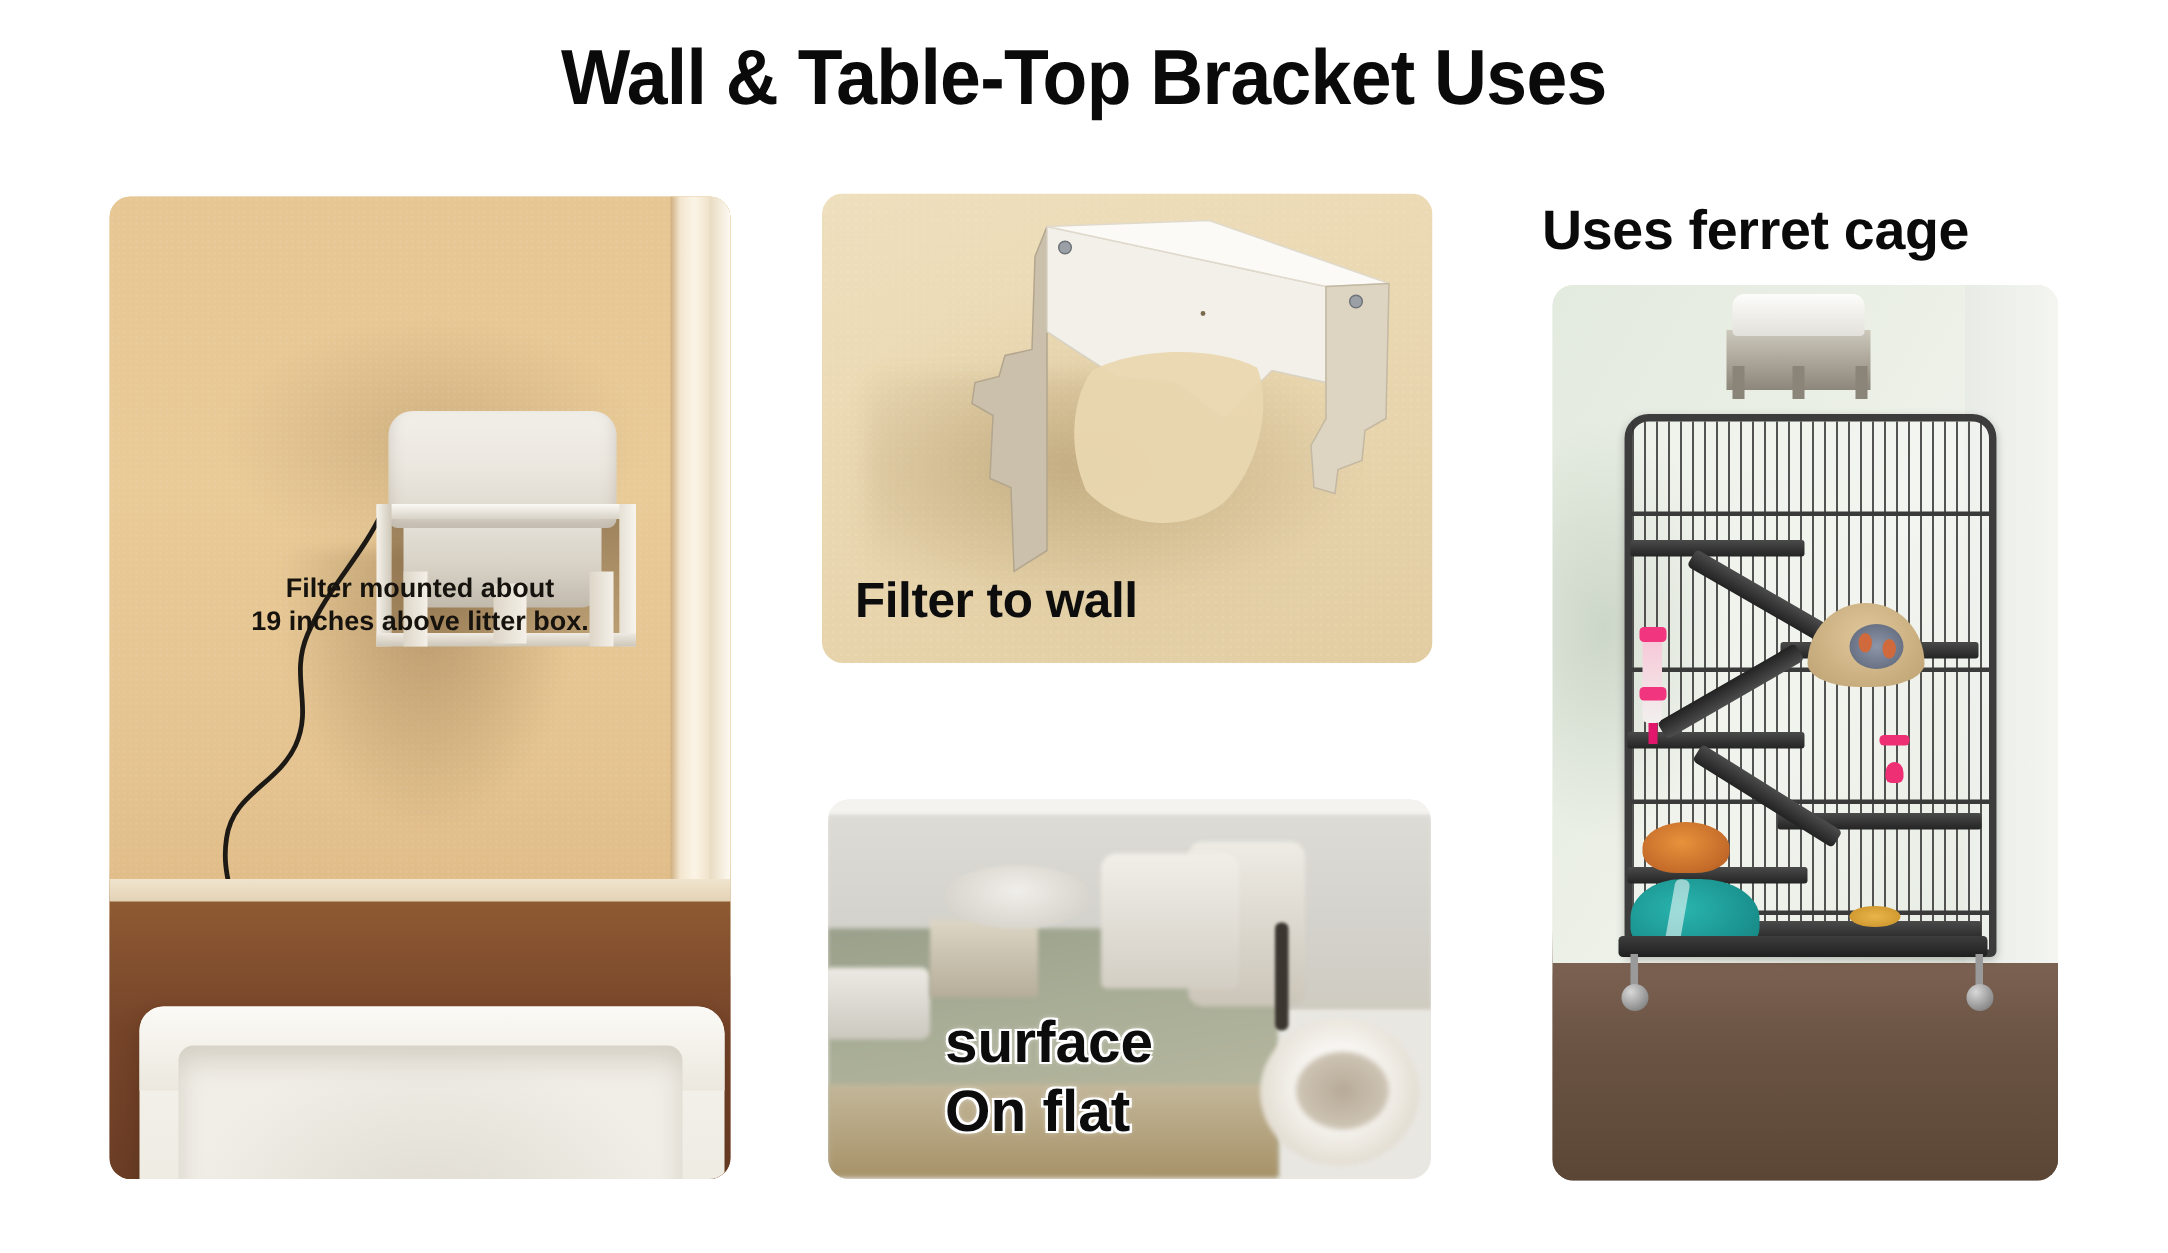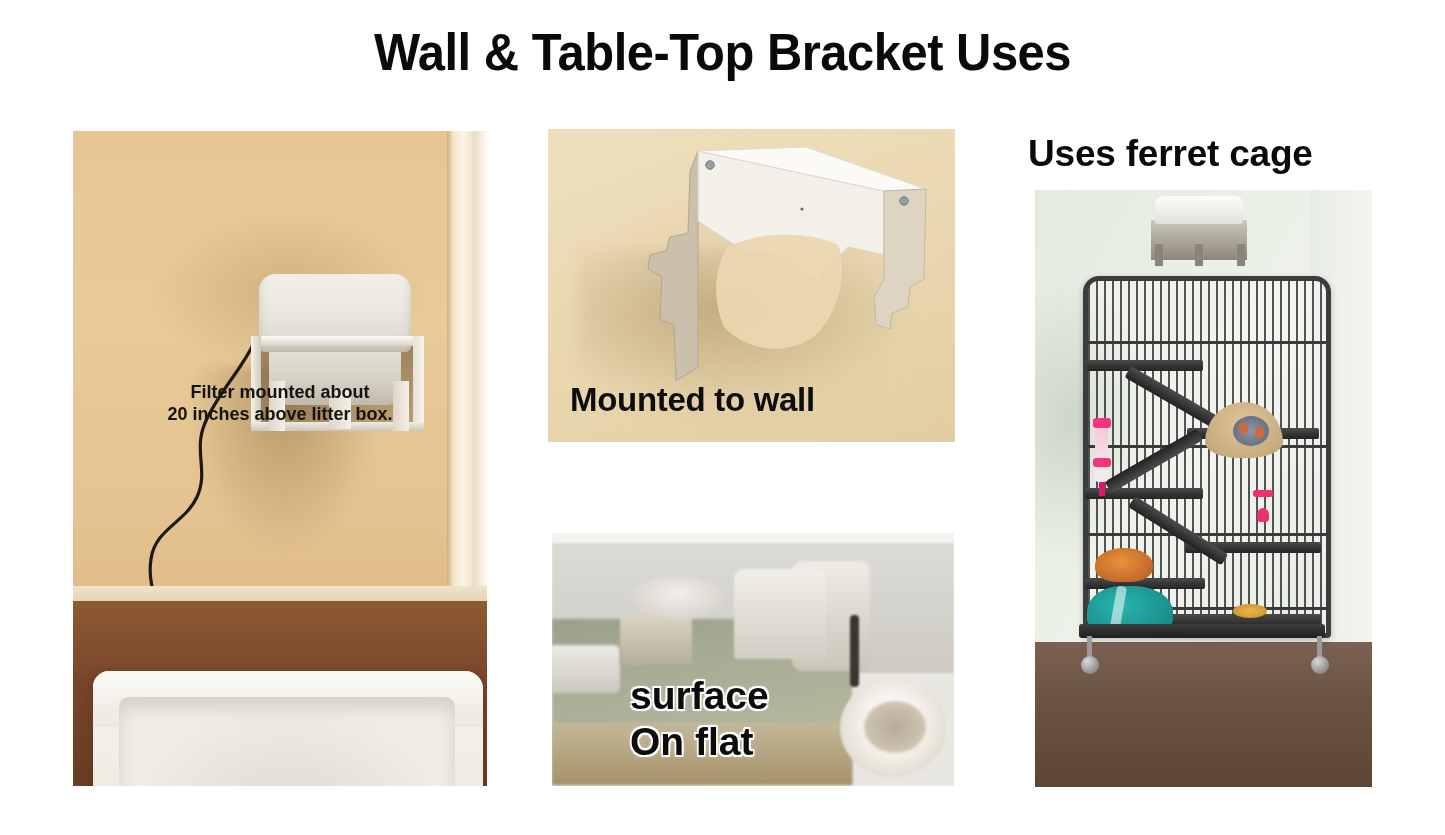--- a/index.html
+++ b/index.html
@@ -28,20 +28,21 @@
     letter-spacing: -0.5px;
     color: #0a0a0a;
     white-space: nowrap;
     transform: scaleX(0.94);
   }
 
   
   .photo {
     position: absolute;
     overflow: hidden;
+    border-radius: 14px;
   }
 
   
   #photo-filter-litterbox {
     left: 73px;
     top: 131px;
     width: 414px;
     height: 655px;
     background: linear-gradient(180deg,#e3c28f 0%, #e7c894 38%, #e9cb97 52%, #e5c490 62%, #dfbd88 68%, #8a5530 72%, #7b4a28 100%);
   }
@@ -441,21 +442,21 @@
   <div class="p1-bracket-plate"></div>
   <div class="p1-bracket-left"></div>
   <div class="p1-bracket-right"></div>
   <div class="p1-bracket-bottom"></div>
   <div class="p1-leg" style="left:196px"></div>
   <div class="p1-leg" style="left:320px"></div>
   <div class="p1-leg" style="left:256px;width:22px;height:40px;top:258px"></div>
 
   <div class="p1-caption">
     <div>Filter mounted about</div>
-    <div>20 inches above litter box.</div>
+    <div>19 inches above litter box.</div>
   </div>
 
   <div class="p1-baseboard"></div>
   <div class="p1-floor"></div>
   <div class="p1-box-outer"></div>
   <div class="p1-box-rim"></div>
   <div class="p1-box-inner"></div>
 
 </div>
 
@@ -477,21 +478,21 @@
              L326 168 L336 150 Z" fill="#ddd4c1" stroke="#c3b8a2" stroke-width="1"></path>
 
     <path d="M180 118 C 206 104, 258 100, 290 116 C 300 140, 292 182, 268 206
              C 240 228, 198 222, 176 198 C 164 170, 166 138, 180 118 Z" fill="rgba(233,215,176,0.95)"></path>
 
     <circle cx="162" cy="36" r="4.2" fill="#9aa0a6" stroke="#6f747a" stroke-width="1"></circle>
     <circle cx="356" cy="72" r="4.2" fill="#9aa0a6" stroke="#6f747a" stroke-width="1"></circle>
     <circle cx="254" cy="80" r="1.6" fill="#7a6a4e"></circle>
   </svg>
 
-  <div class="p2-caption">Mounted to wall</div>
+  <div class="p2-caption">Filter to wall</div>
 </div>
 
 <div class="photo" id="photo-flat-surface">
 
   <div class="p3-top-strip"></div>
   <div class="p3-wall"></div>
   <div class="p3-counter"></div>
   <div class="p3-counter-edge"></div>
   <div class="p3-tray"></div>
   <div class="p3-unit3"></div>

